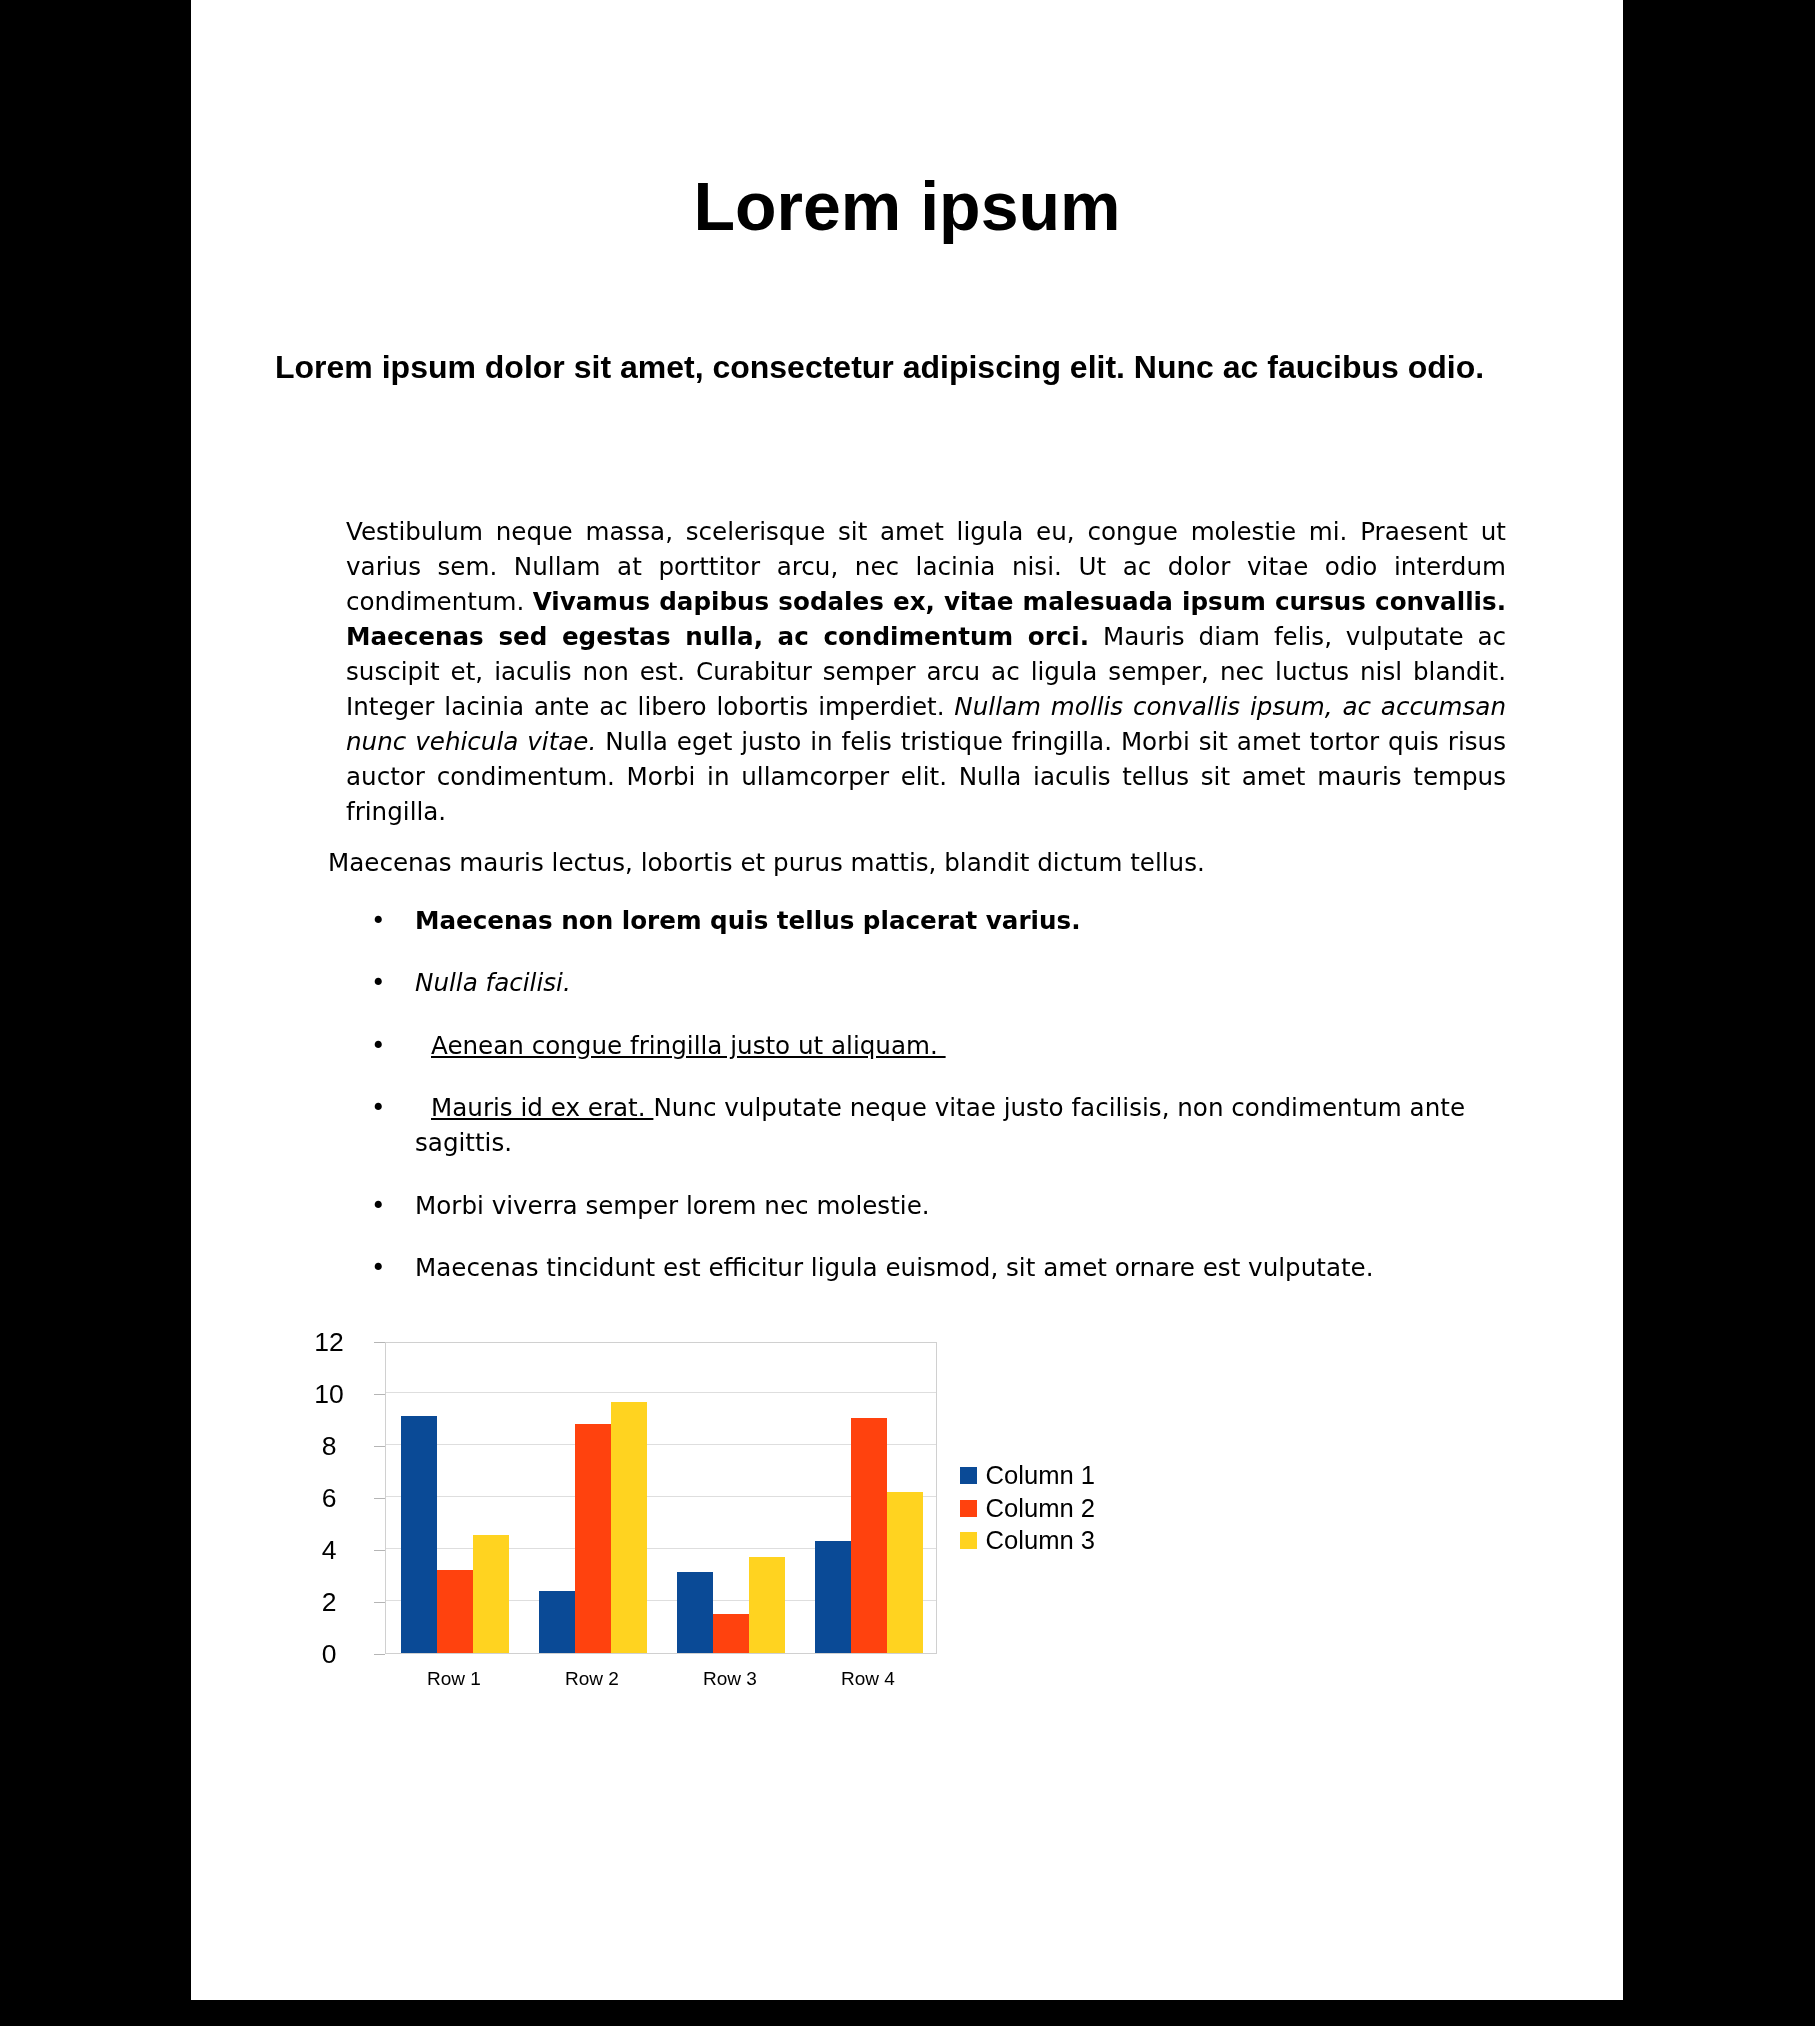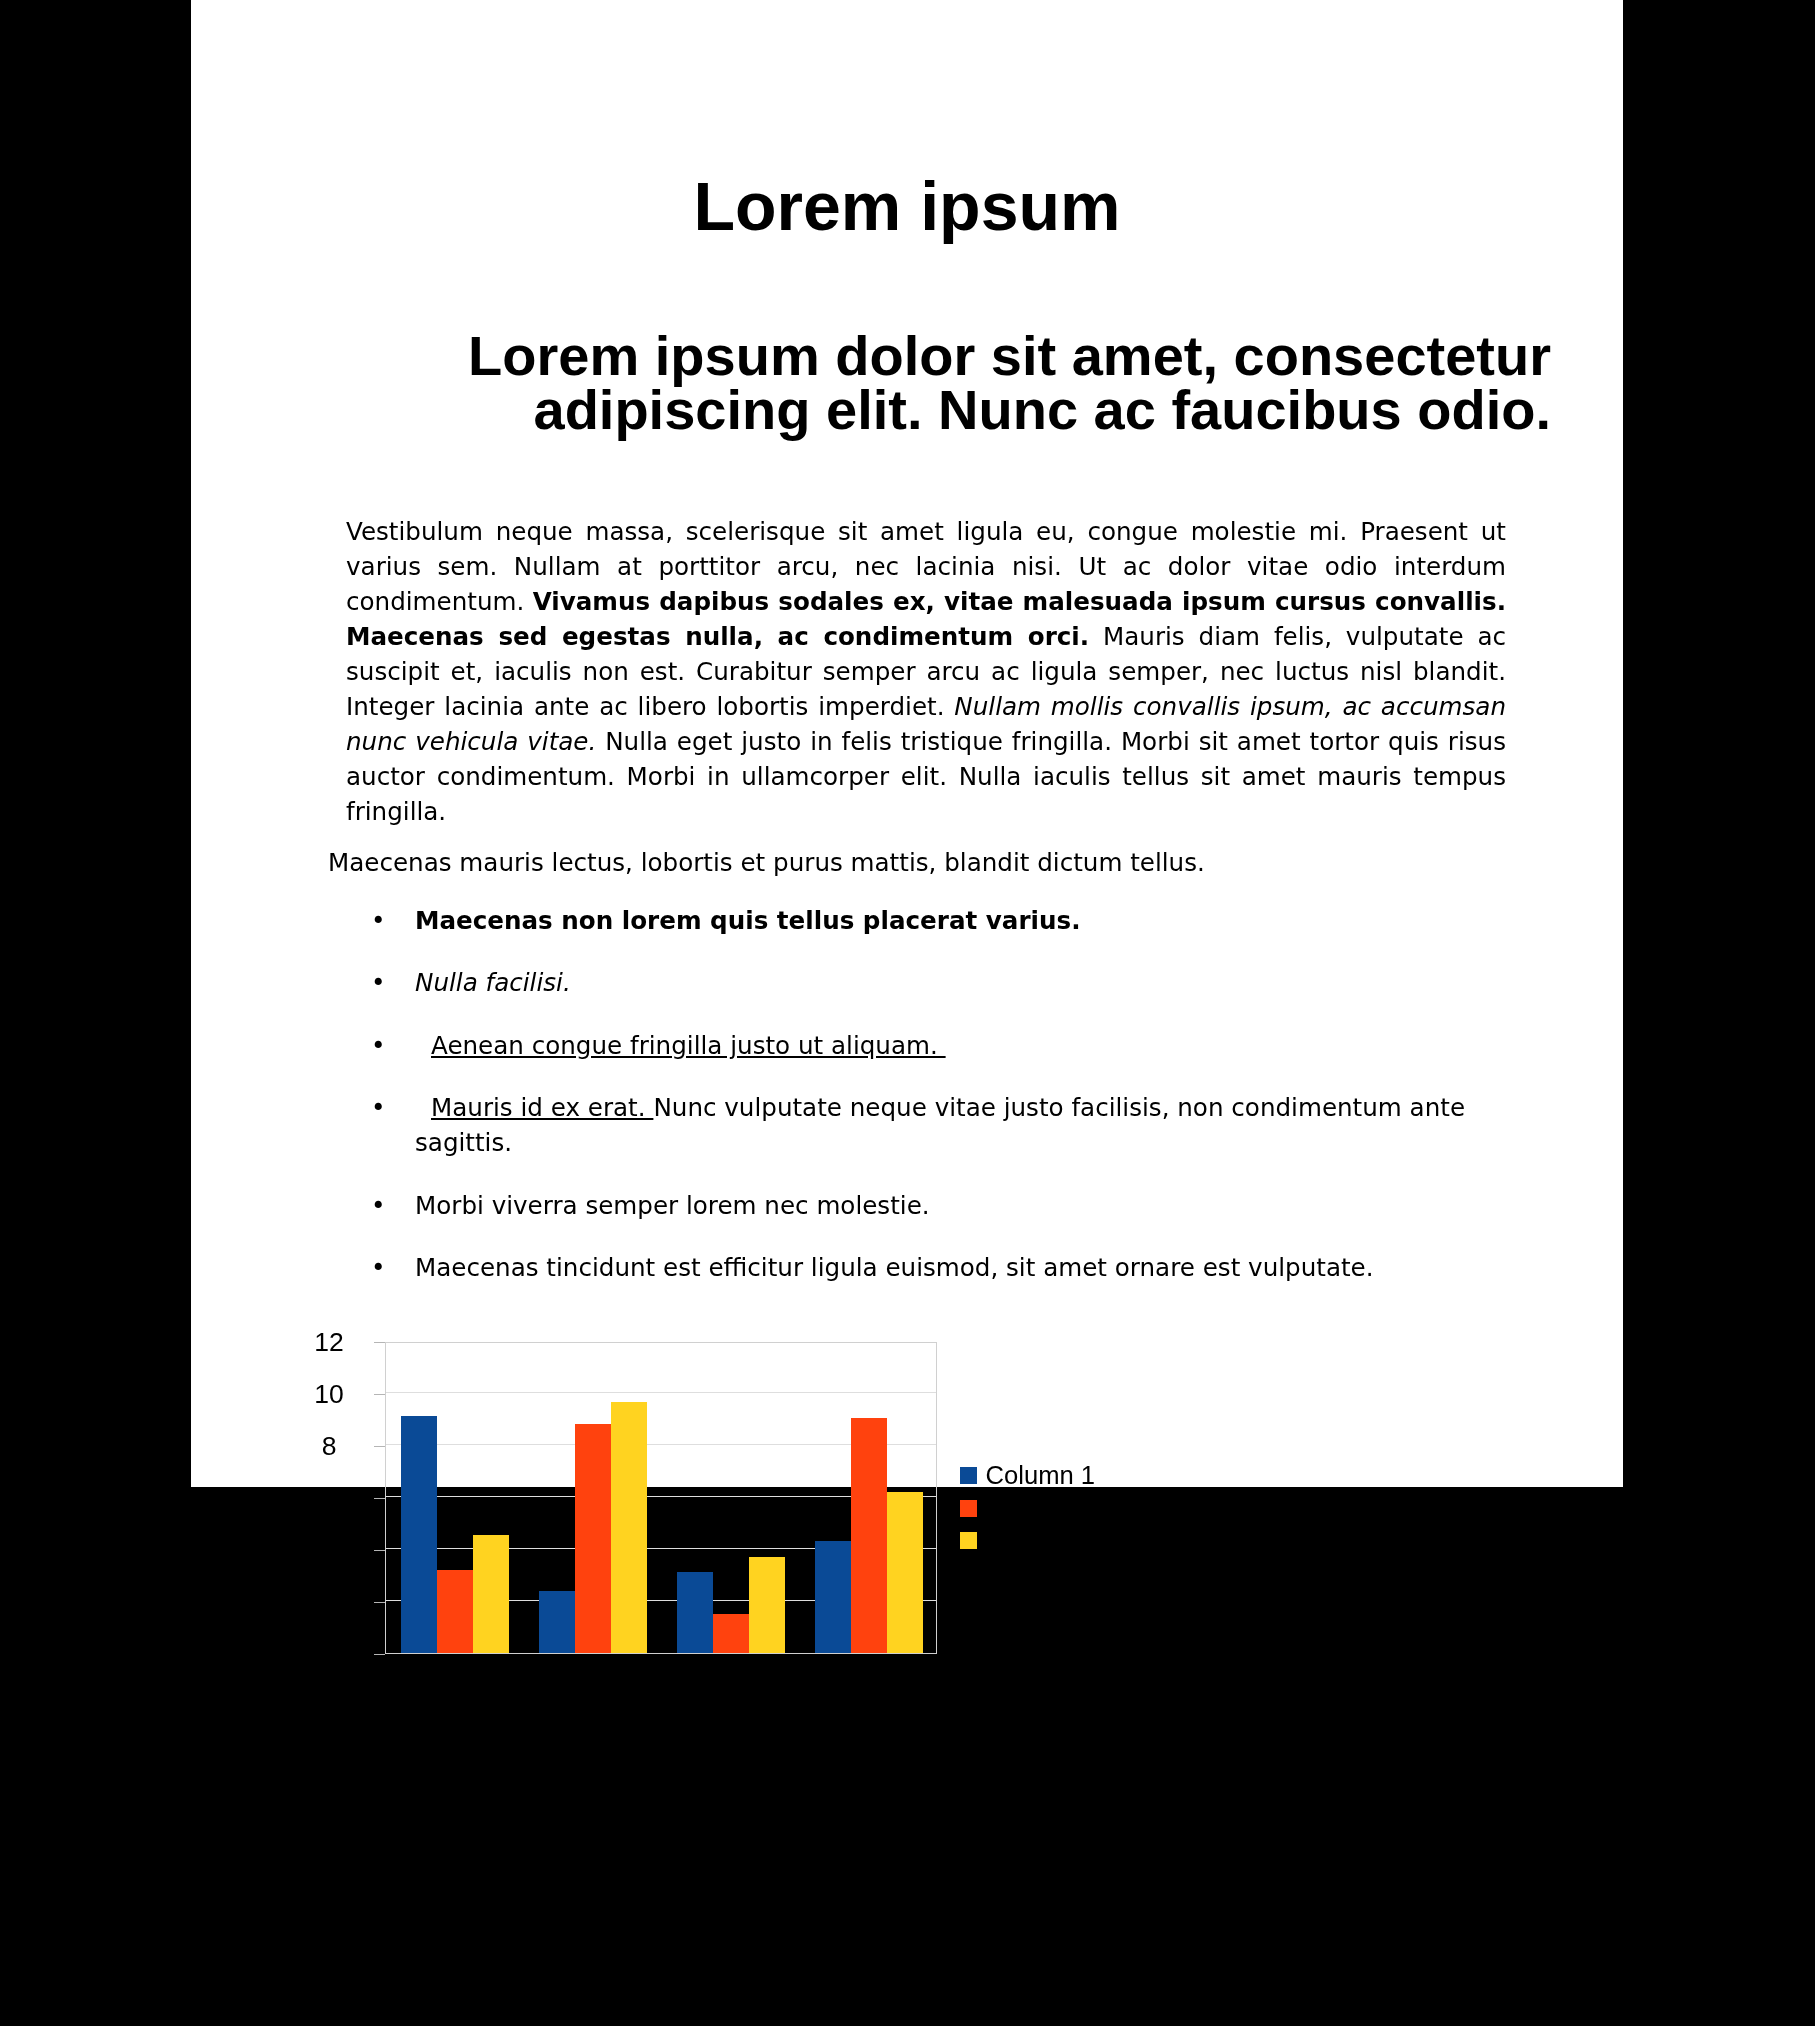--- a/index.html
+++ b/index.html
@@ -5,35 +5,35 @@
   html,body{margin:0;padding:0;}
   body{
     width:1815px;height:2026px;
     background:#000;
     position:relative;
     font-family:"DejaVu Sans",sans-serif;
     overflow:hidden;
   }
   .viewport{position:absolute;inset:0;}
   .page{
-    position:absolute;left:191px;top:0;width:1432px;height:1487px;
+    position:absolute;left:191px;top:0;width:1432px;height:2000px;
     background:#ffffff;color:#000;
   }
   .doc-title{
     position:absolute;left:0;top:170px;width:100%;
     margin:0;text-align:center;
     font-family:"Liberation Sans",sans-serif;
     font-weight:bold;font-size:68px;line-height:72px;
   }
   .doc-heading{
     position:absolute;left:84px;top:329px;width:1225px;
     margin:0;
     font-family:"Liberation Sans",sans-serif;
-    font-weight:bold;font-size:56px;line-height:54px;
-    padding-left:51px;text-indent:-51px;text-align:right;
+    font-weight:bold;font-size:32px;line-height:76px;
+    padding-left:51px;text-indent:-51px;
   }
   .body-text{
     font-family:"DejaVu Sans",sans-serif;
     font-size:24.6px;line-height:35px;
   }
   .para1{
     position:absolute;left:137px;top:496px;width:1160px;margin:18px;
     text-align:justify;
   }
   .para2{

